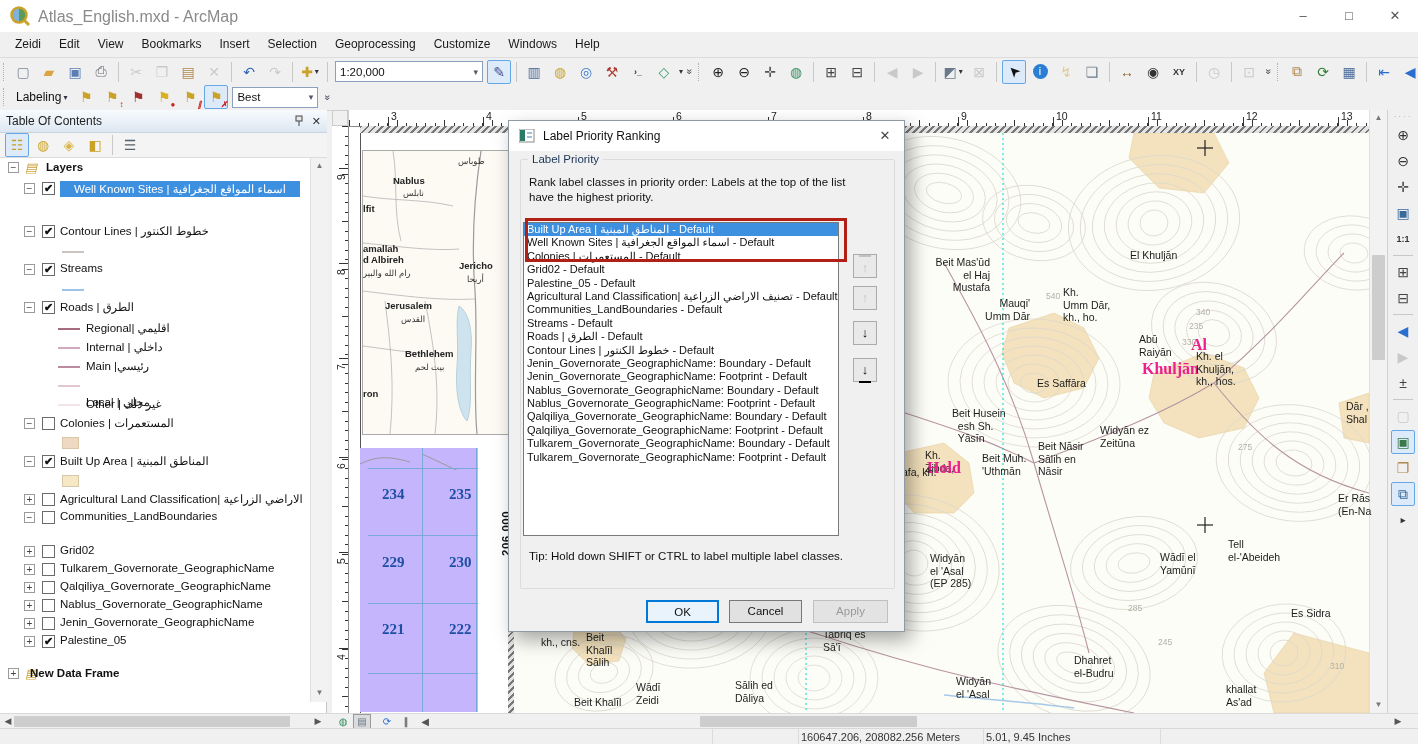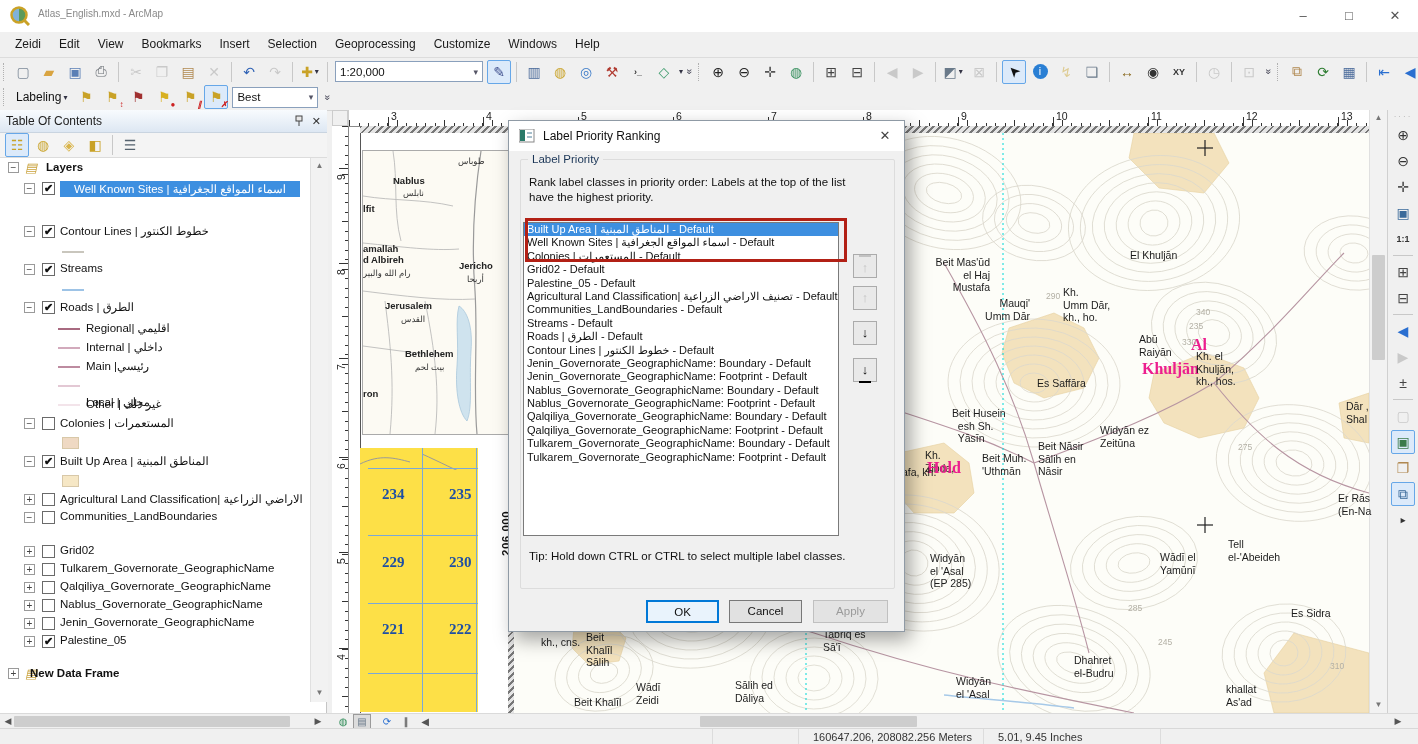--- a/index.html
+++ b/index.html
@@ -1,21 +1,21 @@
 <!DOCTYPE html>
 <html><head>
 <meta charset="utf-8">
 <style>
   html,body{margin:0;padding:0;background:#444;}
   .screen{position:relative;width:1418px;height:744px;background:#f0f0f0;overflow:hidden;
     font-family:"Liberation Sans",sans-serif;-webkit-font-smoothing:antialiased;}
   .abs{position:absolute;}
   
   .titlebar{left:0;top:0;width:1418px;height:32px;background:#fff;border-bottom:1px solid #e3e3e3;}
-  .title-text{left:38px;top:8px;font-size:10px;color:#8a8a8a;}
+  .title-text{left:38px;top:8px;font-size:16px;color:#8a8a8a;}
   .winbtn{top:0;width:46px;height:32px;text-align:center;line-height:32px;font-size:13px;color:#555;}
   
   .menubar{left:0;top:32px;width:1418px;height:25px;background:#f0f0f0;display:flex;align-items:center;padding-left:6px;box-sizing:border-box;}
   .menu-item{padding:0 9px;font-size:12px;color:#1a1a1a;line-height:25px;}
   
   .tbrow{background:#f0f0f0;display:flex;align-items:center;}
   .tbrow1{left:0;top:57px;width:1418px;height:27px;border-top:1px solid #dcdcdc;border-bottom:1px solid #dcdcdc;}
   .tbrow2{left:0;top:84px;width:1418px;height:26px;border-bottom:1px solid #d4d4d4;}
   .tbtn{display:inline-flex;align-items:center;justify-content:center;width:22px;height:22px;margin:0 1px;
     font-size:14px;position:relative;border:1px solid transparent;border-radius:2px;flex:none;}
@@ -51,21 +51,21 @@
   .pswatch{position:absolute;height:12px;width:17px;border:1px solid #d8c8a8;box-sizing:border-box;}
   .toc-vscroll{left:310px;top:158px;width:17px;height:544px;background:#f2f2f2;border-left:1px solid #e0e0e0;}
   .scroll-arrow{position:absolute;width:100%;text-align:center;font-size:8px;color:#777;}
   
   .hscroll-row{left:0;top:713px;width:1418px;height:15px;background:#f0f0f0;border-top:1px solid #dadada;}
   .thumb{position:absolute;background:#cdcdcd;border-radius:1px;}
   .sbtn{position:absolute;font-size:9px;color:#555;text-align:center;line-height:14px;}
   .viewbtn{position:absolute;width:16px;height:14px;border:1px solid transparent;font-size:10px;line-height:13px;text-align:center;}
   .viewbtn.pressed{border-color:#9a9a9a;background:#dcdcdc;}
   .statusbar{left:0;top:728px;width:1418px;height:16px;background:#f0f0f0;border-top:1px solid #d8d8d8;font-size:11px;color:#333;}
-  .status-cell{position:absolute;top:0;height:16px;line-height:16px;border-left:1px solid #dcdcdc;padding-left:14px;box-sizing:border-box;}
+  .status-cell{position:absolute;top:0;height:16px;line-height:16px;border-left:1px solid #dcdcdc;padding-left:2px;box-sizing:border-box;}
   
   .map-canvas{left:332px;top:110px;width:1037px;height:603px;background:#fff;}
   .ruler-h{left:348px;top:110px;width:1021px;height:16px;background:#fff;border-bottom:1px solid #8a8a8a;border-left:1px solid #ccc;}
   .ruler-v{left:332px;top:126px;width:16px;height:587px;background:#fff;border-right:1px solid #8a8a8a;}
   .ruler-corner{left:332px;top:110px;width:16px;height:16px;background:#f0f0f0;border:1px solid #ccc;box-sizing:border-box;}
   .tick{position:absolute;background:#333;}
   .rnum{position:absolute;font-size:10.5px;color:#222;}
   .rnum.vert{transform:rotate(-90deg);transform-origin:left top;}
   .hatch-h{left:360px;top:126px;width:1009px;height:7px;background:repeating-linear-gradient(135deg,#777 0 2px,#e4e4e4 2px 5px);}
   .hatch-v{left:508px;top:133px;width:7px;height:580px;background:repeating-linear-gradient(135deg,#777 0 2px,#e4e4e4 2px 5px);}
@@ -73,21 +73,21 @@
   .coord-label{position:absolute;font-size:11.5px;font-weight:bold;color:#111;transform:rotate(-90deg);transform-origin:left top;letter-spacing:.5px;}
   .map-label{position:absolute;font-size:10.5px;line-height:12.5px;color:#1c1c1c;white-space:pre;z-index:5;}
   .map-label.m{font-family:"Liberation Serif",serif;font-weight:bold;font-size:16px;line-height:17px;color:#ec1e8e;}
   .map-label.c{font-size:8.5px;color:#b3b0a5;}
   .map-label.right{text-align:right;}
   .map-label.center{text-align:center;}
   .ov-frame{left:362px;top:150px;width:146px;height:283px;border:1px solid #aaa;background:#fcfaf3;overflow:hidden;}
   .ov-label{position:absolute;font-size:9.5px;color:#222;white-space:pre;line-height:10.5px;}
   .ov-label.b{font-weight:bold;}
   .ov-label.ar{color:#333;font-size:8.5px;}
-  .grid-frame{left:360px;top:448px;width:118px;height:264px;background:#fde047;overflow:hidden;}
+  .grid-frame{left:360px;top:448px;width:118px;height:264px;background:#c4b5fd;overflow:hidden;}
   .gline{position:absolute;background:#7aa8d8;}
   .gnum{position:absolute;font-family:"Liberation Serif",serif;font-weight:bold;font-size:15px;color:#1e4fa3;}
   .map-vscroll{left:1369px;top:110px;width:17px;height:603px;background:#f2f2f2;border-left:1px solid #e0e0e0;}
   .right-toolbar{left:1387px;top:110px;width:31px;height:603px;background:#f0f0f0;border-left:1px solid #d0d0d0;
     display:flex;flex-direction:column;align-items:center;padding-top:4px;box-sizing:border-box;z-index:10;}
   .right-toolbar .tbtn{margin:1px 0;}
   .right-toolbar .tsep{width:20px;height:1px;margin:3px 0;}
   
   .dialog{left:508px;top:120px;width:397px;height:512px;background:#f0f0f0;border:1px solid #8f9aa5;
     box-shadow:6px 8px 18px rgba(0,0,0,.35);z-index:40;box-sizing:border-box;}
@@ -969,21 +969,21 @@
         <div class="litem">Jenin_Governorate_GeographicName: Footprint - Default</div>
         <div class="litem">Nablus_Governorate_GeographicName: Boundary - Default</div>
         <div class="litem">Nablus_Governorate_GeographicName: Footprint - Default</div>
         <div class="litem">Qalqiliya_Governorate_GeographicName: Boundary - Default</div>
         <div class="litem">Qalqiliya_Governorate_GeographicName: Footprint - Default</div>
         <div class="litem">Tulkarem_Governorate_GeographicName: Boundary - Default</div>
         <div class="litem">Tulkarem_Governorate_GeographicName: Footprint - Default</div>
       </div>
     <div class="abs red-rect"></div>
     <span id="move-buttons"><div class="abs movebtn disabled" style="top: 133px;"><span class="g bart">↑</span></div><div class="abs movebtn disabled" style="top: 165px;"><span class="g">↑</span></div><div class="abs movebtn" style="top: 200px;"><span class="g">↓</span></div><div class="abs movebtn" style="top: 237px;"><span class="g barb">↓</span></div></span>
-    <div class="abs dlg-tip">Tip: Hold down CTRL or CTRL to select multiple label classes.</div>
+    <div class="abs dlg-tip">Tip: Hold down SHIFT or CTRL to label multiple label classes.</div>
     <div class="abs dlg-btn btn-ok">OK</div>
     <div class="abs dlg-btn btn-cancel">Cancel</div>
     <div class="abs dlg-btn btn-apply">Apply</div>
   </div>
 
 <div class="map-label" style="left: 1130px; top: 249px;">El Khuljān</div>
     <div class="map-label right" style="left: 910px; top: 256px; width: 80px;">Beit Mas'ūd
 el Haj
 Mustafa</div>
     <div class="map-label right" style="left: 958px; top: 297px; width: 72px;">Mauqi'
@@ -1038,18 +1038,18 @@
     <div class="map-label" style="left: 574px; top: 696px;">Beit Khalīl</div>
     <div class="map-label" style="left: 636px; top: 681px;">Wādī
 Zeidi</div>
     <div class="map-label" style="left: 735px; top: 679px;">Sālih ed
 Dāliya</div>
     <div class="map-label" style="left: 823px; top: 628px;">Tabriq es
 Sā'ī</div>
     <div class="map-label c" style="left: 1196px; top: 306px;">340</div>
     <div class="map-label c" style="left: 1189px; top: 320px;">235</div>
     <div class="map-label c" style="left: 1182px; top: 336px;">330</div>
-    <div class="map-label c" style="left: 1046px; top: 290px;">290</div>
+    <div class="map-label c" style="left: 1046px; top: 290px;">540</div>
     <div class="map-label c" style="left: 1238px; top: 441px;">275</div>
     <div class="map-label c" style="left: 1158px; top: 636px;">245</div>
     <div class="map-label c" style="left: 1128px; top: 602px;">285</div>
     <div class="map-label c" style="left: 1330px; top: 660px;">310</div>
   </div>
 
 </body></html>

